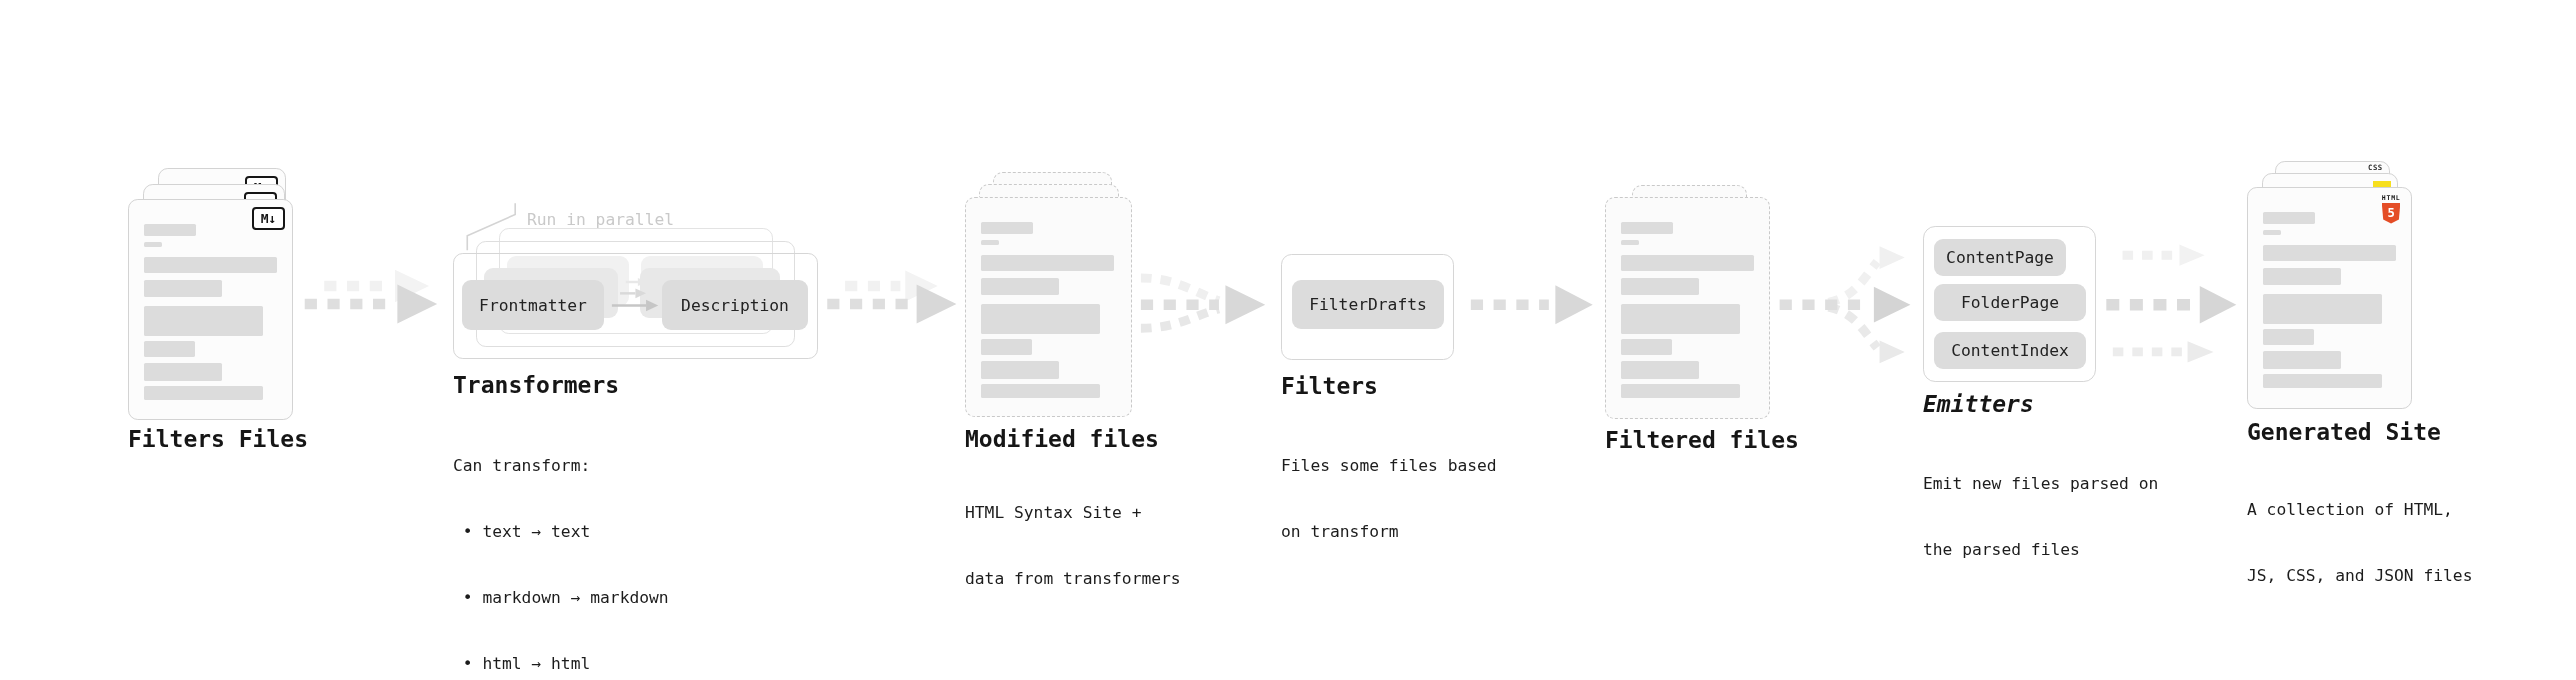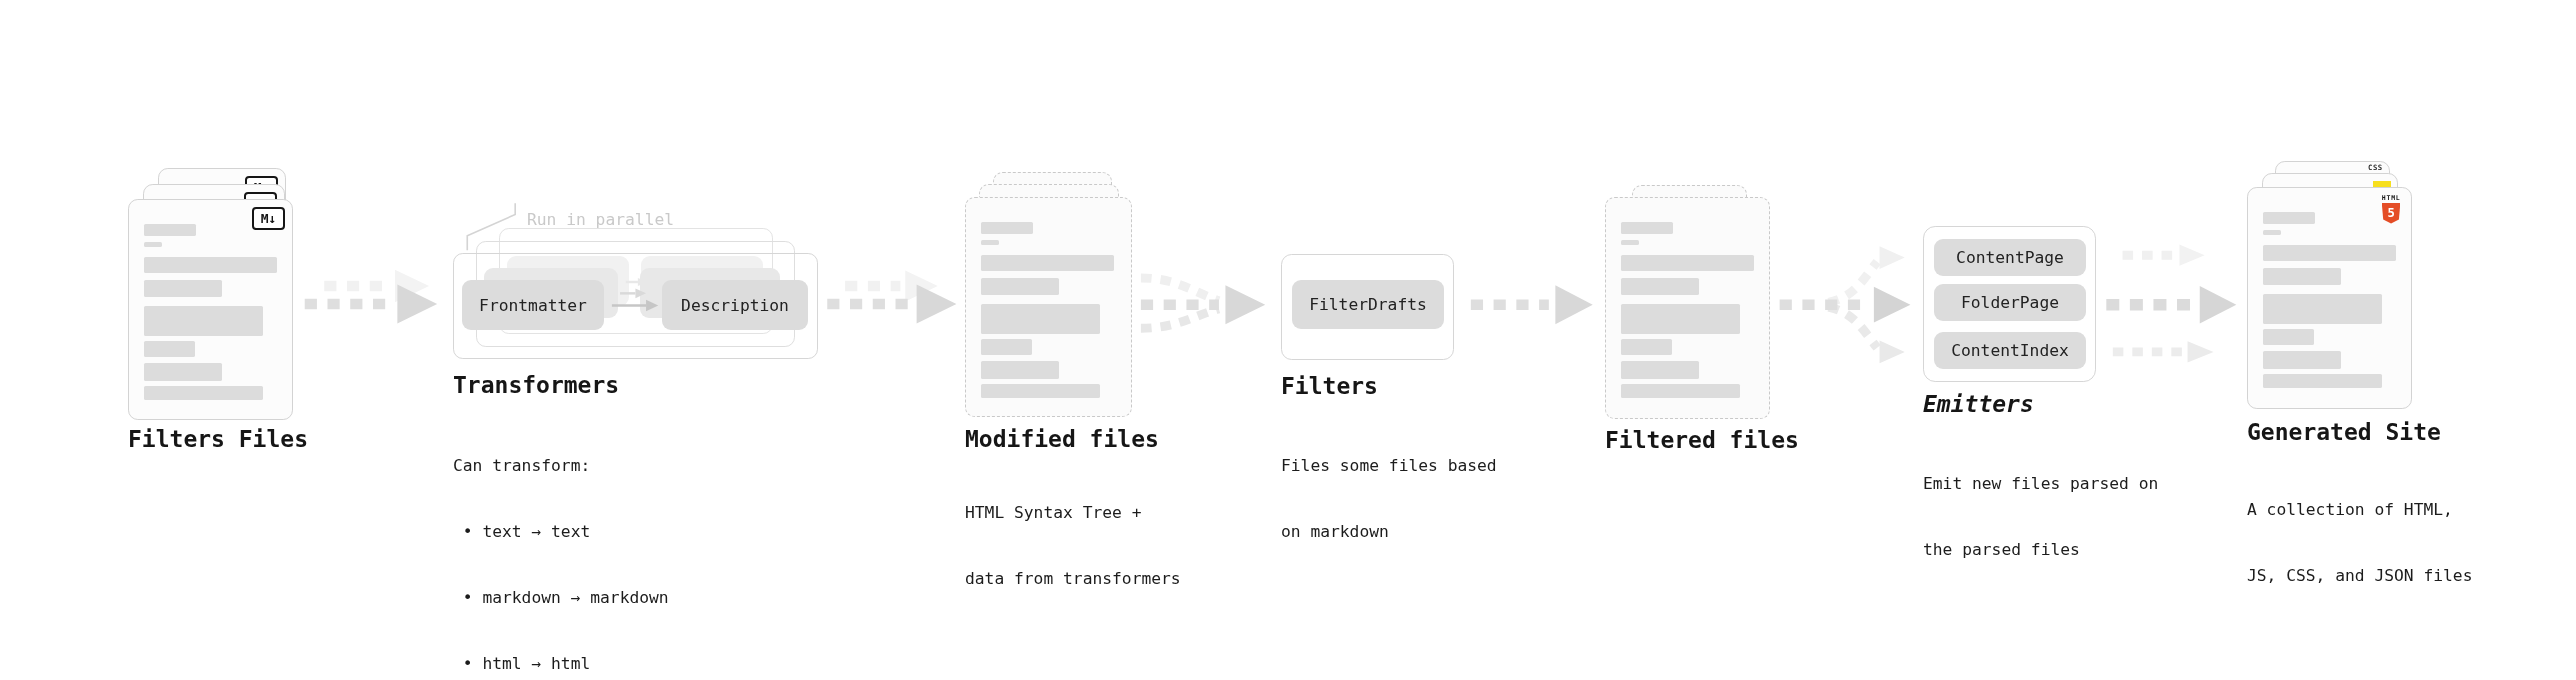--- a/index.html
+++ b/index.html
@@ -109,53 +109,53 @@
         <div class="bar" style="top: 42px; width: 18.7px; height: 4.9px;"></div>
         <div class="bar" style="top: 57px; width: 133px; height: 16.3px;"></div>
         <div class="bar" style="top: 80px; width: 78px; height: 17px;"></div>
         <div class="bar" style="top: 106px; width: 119px; height: 30px;"></div>
         <div class="bar" style="top: 141px; width: 51px; height: 16.3px;"></div>
         <div class="bar" style="top: 163px; width: 78px; height: 18px;"></div>
         <div class="bar" style="top: 186px; width: 119px; height: 14px;"></div>
       </div>
     <div class="stage-label" style="left:965px;top:425px;">Modified files</div>
     <div class="desc" style="left:965px;top:458px;">
-      <div>HTML Syntax Tree +</div>
+      <div>HTML Syntax Site +</div>
       <div>data from transformers</div>
     </div>
   </div>
 
   <div>
     <div class="wbox" style="left:1281px;top:254px;width:173px;height:106px;"></div>
     <div class="pill" style="left:1292px;top:280px;width:152px;height:49px;">FilterDrafts</div>
     <div class="stage-label" style="left:1281px;top:372px;">Filters</div>
     <div class="desc" style="left:1281px;top:411px;">
       <div>Files some files based</div>
-      <div>on markdown</div>
+      <div>on transform</div>
     </div>
   </div>
 
   <div>
     <div class="card dashed" style="left:1632px;top:185px;width:115px;height:205px;"></div>
     <div class="card dashed" style="left:1605px;top:197px;width:165px;height:222px;">
         <div class="bar" style="top: 24.4px; width: 52px; height: 11.4px;"></div>
         <div class="bar" style="top: 42px; width: 18.7px; height: 4.9px;"></div>
         <div class="bar" style="top: 57px; width: 133px; height: 16.3px;"></div>
         <div class="bar" style="top: 80px; width: 78px; height: 17px;"></div>
         <div class="bar" style="top: 106px; width: 119px; height: 30px;"></div>
         <div class="bar" style="top: 141px; width: 51px; height: 16.3px;"></div>
         <div class="bar" style="top: 163px; width: 78px; height: 18px;"></div>
         <div class="bar" style="top: 186px; width: 119px; height: 14px;"></div>
       </div>
     <div class="stage-label" style="left:1605px;top:426px;">Filtered files</div>
   </div>
 
   <div>
     <div class="wbox" style="left:1923px;top:226px;width:173px;height:156px;border-radius:12.2px;"></div>
-    <div class="pill" style="left:1934px;top:239px;width:152px;height:37px;">ContentPage</div>
+    <div class="pill" style="left:1934px;top:239px;width:132px;height:37px;">ContentPage</div>
     <div class="pill" style="left:1934px;top:284px;width:152px;height:37px;">FolderPage</div>
     <div class="pill" style="left:1934px;top:332px;width:152px;height:37px;">ContentIndex</div>
     <div class="stage-label" style="left:1923px;top:390px;font-style:italic;">Emitters</div>
     <div class="desc" style="left:1923px;top:429px;">
       <div>Emit new files parsed on</div>
       <div>the parsed files</div>
     </div>
   </div>
 
   <div>

